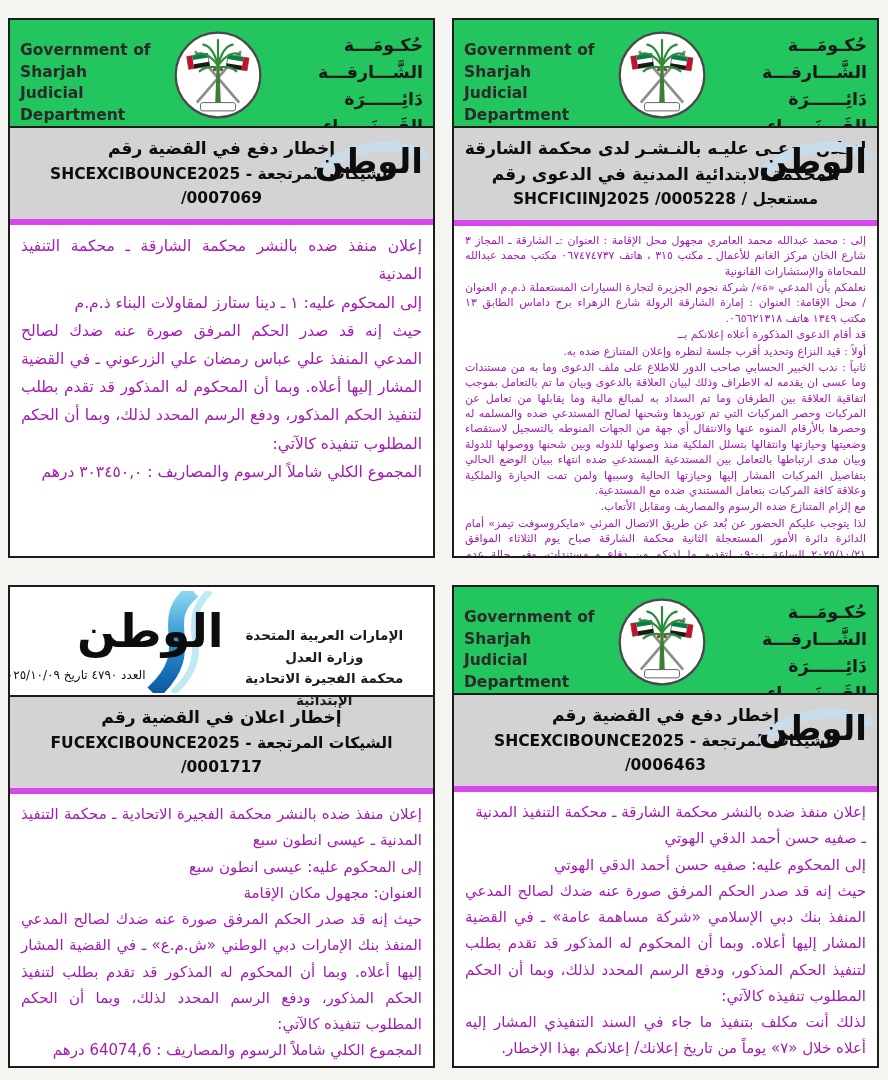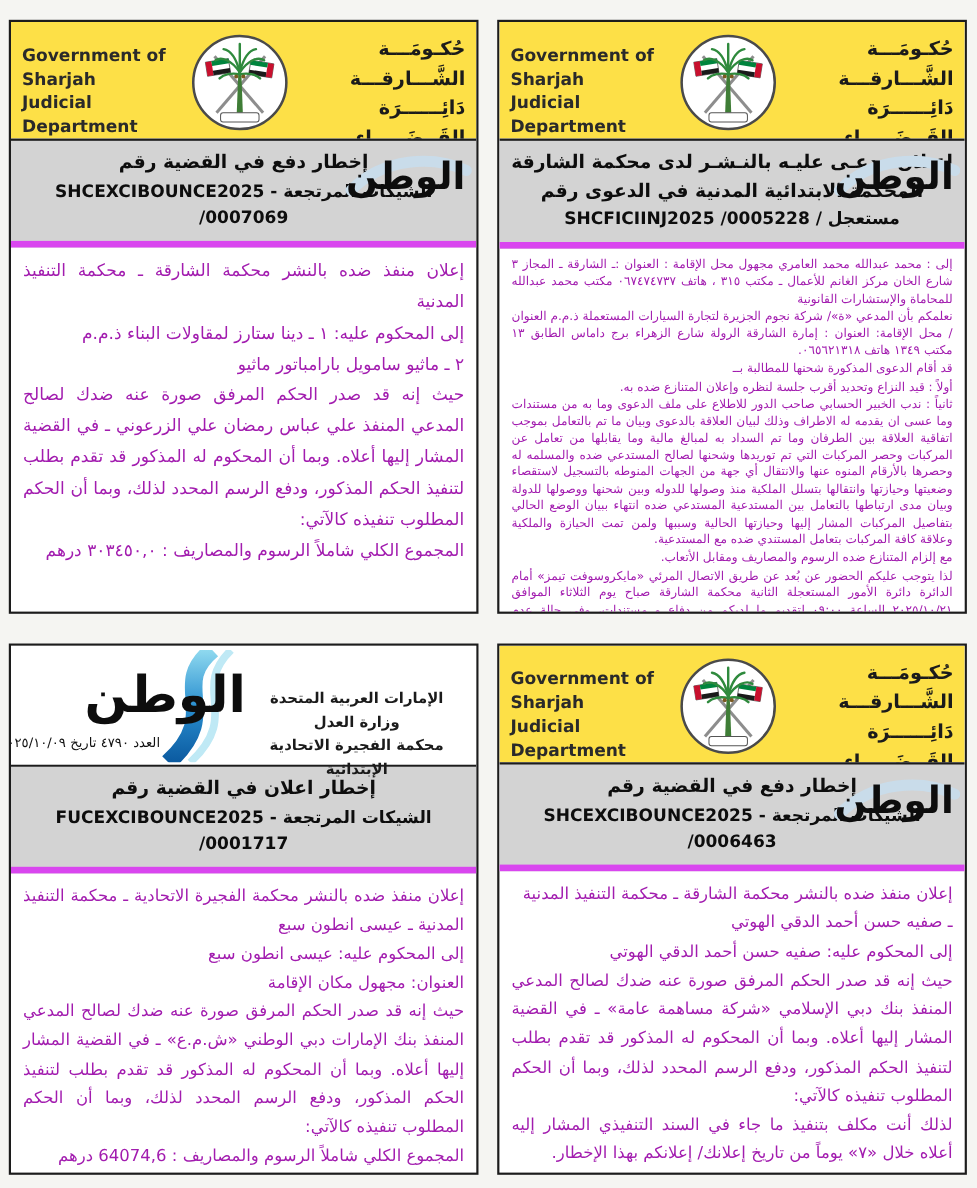--- a/index.html
+++ b/index.html
@@ -24,21 +24,21 @@
     border:2px solid #1c1c1c;
     background:#fff;
     display:flex; flex-direction:column;
     overflow:hidden;
   }
   
   .n-head {
     display:flex; align-items:stretch;
     padding:8px 10px 5px 10px;
     height:106px; box-sizing:border-box;
-    background:#fde047;
+    background:#22c55e;
   }
   .head-left { flex:1.05; display:flex; flex-direction:column; min-width:0; }
   .gov-en { font-weight:bold; font-size:15.5px; line-height:1.4; color:#2a2a2a; padding-top:12px; direction:ltr; text-align:left; }
   .issue { font-size:12px; direction:rtl; text-align:left; margin-top:auto; color:#1d1d1d; white-space:nowrap; }
   .head-emblem { width:96px; display:flex; align-items:center; justify-content:center; }
   .head-emblem svg { width:92px; height:92px; }
   .head-right { flex:1.1; display:flex; flex-direction:column; align-items:flex-end; min-width:0; }
   .gov-ar { direction:rtl; text-align:right; font-weight:bold; font-size:17.5px; line-height:1.55; color:#1b1b1b; padding-top:4px; }
   .watan { margin-top:auto; position:relative; direction:rtl; }
   .watan .swoosh { position:absolute; right:-6px; top:-8px; width:120px; height:52px; }
@@ -157,21 +157,20 @@
         </div>
       </div>
     </header>
     <div class="t-bar">
       <div class="tl">إخطار دفع في القضية رقم</div>
       <div class="tcode">الشيكات المرتجعة - SHCEXCIBOUNCE2025 /0007069</div>
     </div>
     <div class="n-body body-lg">
       <p>إعلان منفذ ضده بالنشر محكمة الشارقة ـ محكمة التنفيذ المدنية</p>
       <p>إلى المحكوم عليه: ١ ـ دينا ستارز لمقاولات البناء ذ.م.م</p>
-      <p>٢ ـ ماثيو سامويل بارامباتور ماثيو</p>
       <p>حيث إنه قد صدر الحكم المرفق صورة عنه ضدك لصالح المدعي المنفذ علي عباس رمضان علي الزرعوني ـ في القضية المشار إليها أعلاه. وبما أن المحكوم له المذكور قد تقدم بطلب لتنفيذ الحكم المذكور، ودفع الرسم المحدد لذلك، وبما أن الحكم المطلوب تنفيذه كالآتي:</p>
       <p>المجموع الكلي شاملاً الرسوم والمصاريف : ٣٠٣٤٥٠,٠ درهم</p>
 
     </div>
   </section>
 
   <section class="notice">
     <header class="n-head">
       <div class="head-left">
         <div class="gov-en">
@@ -199,21 +198,21 @@
       </div>
     </header>
     <div class="t-bar">
       <div class="tl">إعـلان مدعـى عليـه بالنـشـر لدى محكمة الشارقة</div>
       <div class="tl">المحكمة الابتدائية المدنية في الدعوى رقم</div>
       <div class="tcode">مستعجل / SHCFICIINJ2025 /0005228</div>
     </div>
     <div class="n-body body-sm">
       <p>إلى : محمد عبدالله محمد العامري مجهول محل الإقامة : العنوان :ـ الشارقة ـ المجاز ٣ شارع الخان مركز الغانم للأعمال ـ مكتب ٣١٥ ، هاتف ٠٦٧٤٧٤٧٣٧ مكتب محمد عبدالله للمحاماة والإستشارات القانونية</p>
       <p>نعلمكم بأن المدعي «ة»/ شركة نجوم الجزيرة لتجارة السيارات المستعملة ذ.م.م العنوان / محل الإقامة: العنوان : إمارة الشارقة الرولة شارع الزهراء برج داماس الطابق ١٣ مكتب ١٣٤٩ هاتف ٠٦٥٦٢١٣١٨.</p>
-      <p>قد أقام الدعوى المذكورة شحنها للمطالبة بــ</p>
+      <p>قد أقام الدعوى المذكورة أعلاه إعلانكم بــ</p>
       <p>أولاً : قيد النزاع وتحديد أقرب جلسة لنظره وإعلان المتنازع ضده به.</p>
       <p>ثانياً : ندب الخبير الحسابي صاحب الدور للاطلاع على ملف الدعوى وما به من مستندات وما عسى ان يقدمه له الاطراف وذلك لبيان العلاقة بالدعوى وبيان ما تم بالتعامل بموجب اتفاقية العلاقة بين الطرفان وما تم السداد به لمبالغ مالية وما يقابلها من تعامل عن المركبات وحصر المركبات التي تم توريدها وشحنها لصالح المستدعي ضده والمسلمه له وحصرها بالأرقام المنوه عنها والانتقال أي جهة من الجهات المنوطه بالتسجيل لاستقصاء وضعيتها وحيازتها وانتقالها بتسلل الملكية منذ وصولها للدوله وبين شحنها ووصولها للدولة وبيان مدى ارتباطها بالتعامل بين المستدعية المستدعي ضده انتهاء ببيان الوضع الحالي بتفاصيل المركبات المشار إليها وحيازتها الحالية وسببها ولمن تمت الحيازة والملكية وعلاقة كافة المركبات بتعامل المستندي ضده مع المستدعية.</p>
       <p>مع إلزام المتنازع ضده الرسوم والمصاريف ومقابل الأتعاب.</p>
       <p>لذا يتوجب عليكم الحضور عن بُعد عن طريق الاتصال المرئي «مايكروسوفت تيمز» أمام الدائرة دائرة الأمور المستعجلة الثانية محكمة الشارقة صباح يوم الثلاثاء الموافق ٢٠٢٥/١٠/٢١ الساعة ٠٩:٠٠ لتقديم ما لديكم من دفاع و مستندات، وفي حالة عدم حضوركم أو إرسال وكيل معتمد ينوب عنكم فإن المحكمة ستباشر الإجراءات القانونية في غيابكم.</p>
 
     </div>
   </section>
 
   <section class="notice">
     <header class="fj-head">

